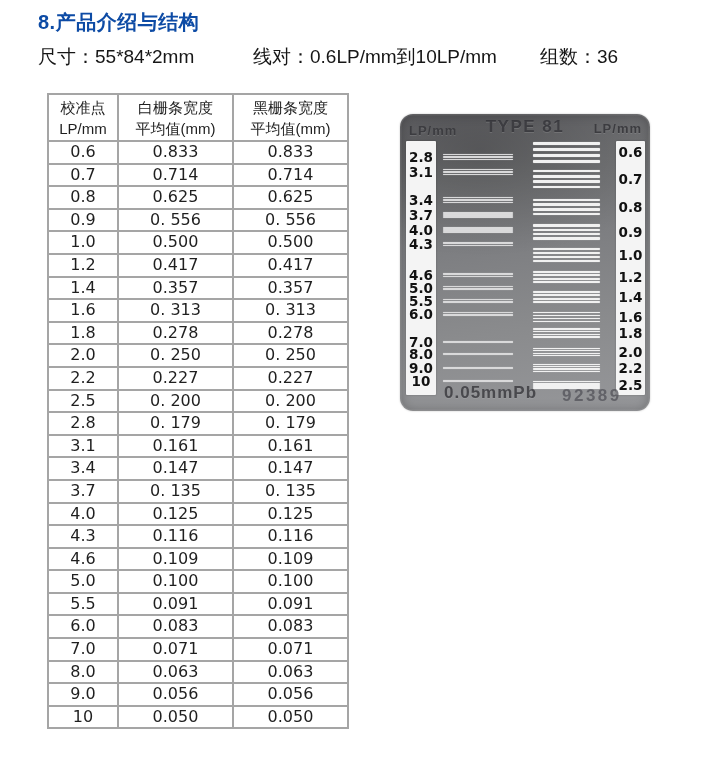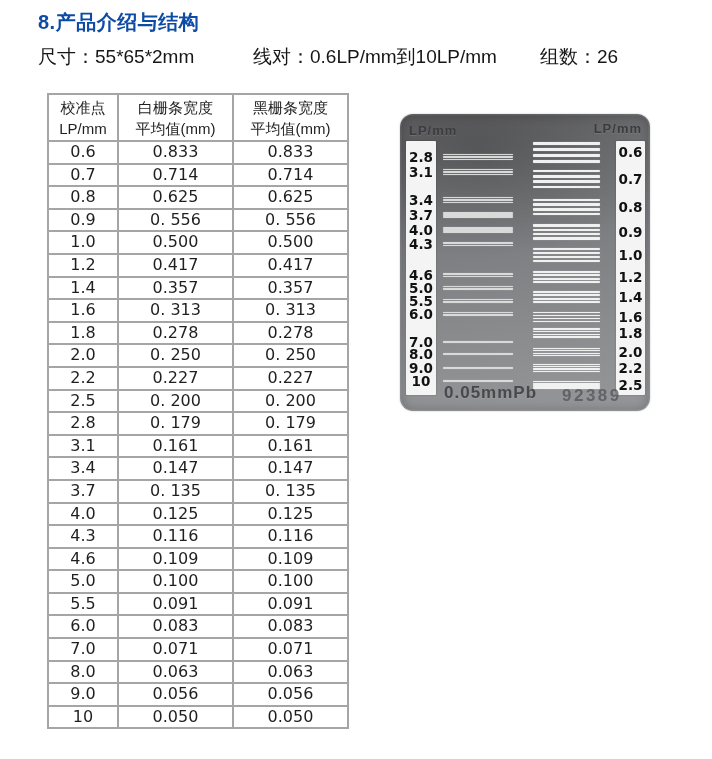--- a/index.html
+++ b/index.html
@@ -95,23 +95,23 @@
   .plate-serial{
     left:162px;top:272px;font-size:17px;font-weight:700;
     color:rgba(82,82,88,0.75);letter-spacing:2.5px;
   }
 </style>
 </head>
 <body>
 
 <div class="page-title">8.产品介绍与结构</div>
 
-<span class="spec spec-size">尺寸：55*65*2mm</span>
+<span class="spec spec-size">尺寸：55*84*2mm</span>
 <span class="spec spec-linepair">线对：0.6LP/mm到10LP/mm</span>
-<span class="spec spec-groups">组数：26</span>
+<span class="spec spec-groups">组数：36</span>
 
 <table class="cal-table">
   <colgroup>
     <col style="width:70px">
       <col style="width:115px">
       <col style="width:115px">
   </colgroup>
   <thead>
     <tr>
         <th>
@@ -257,20 +257,21 @@
       <tr>
         <td>10</td>
         <td>0.050</td>
         <td>0.050</td>
       </tr>
     </tbody>
 </table>
 
 <div class="plate">
   <span class="plate-lpmm tl">LP/mm</span>
+  <span class="plate-type">TYPE 81</span>
   <span class="plate-lpmm tr">LP/mm</span>
   <div class="strip left"></div>
   <div class="strip right"></div>
   <span class="plate-material">0.05mmPb</span>
   <span class="plate-serial">92389</span>
 <span class="scale-label ls" style="top: 34px;">2.8</span>
     <div class="lp-group gl" style="left: 43px; width: 70px; top: 39.95px;">
       <div class="lp-line" style="height: 1.3px; margin-bottom: 1.1px;"></div>
       <div class="lp-line" style="height: 1.3px; margin-bottom: 1.1px;"></div>
       <div class="lp-line" style="height: 1.3px;"></div>

